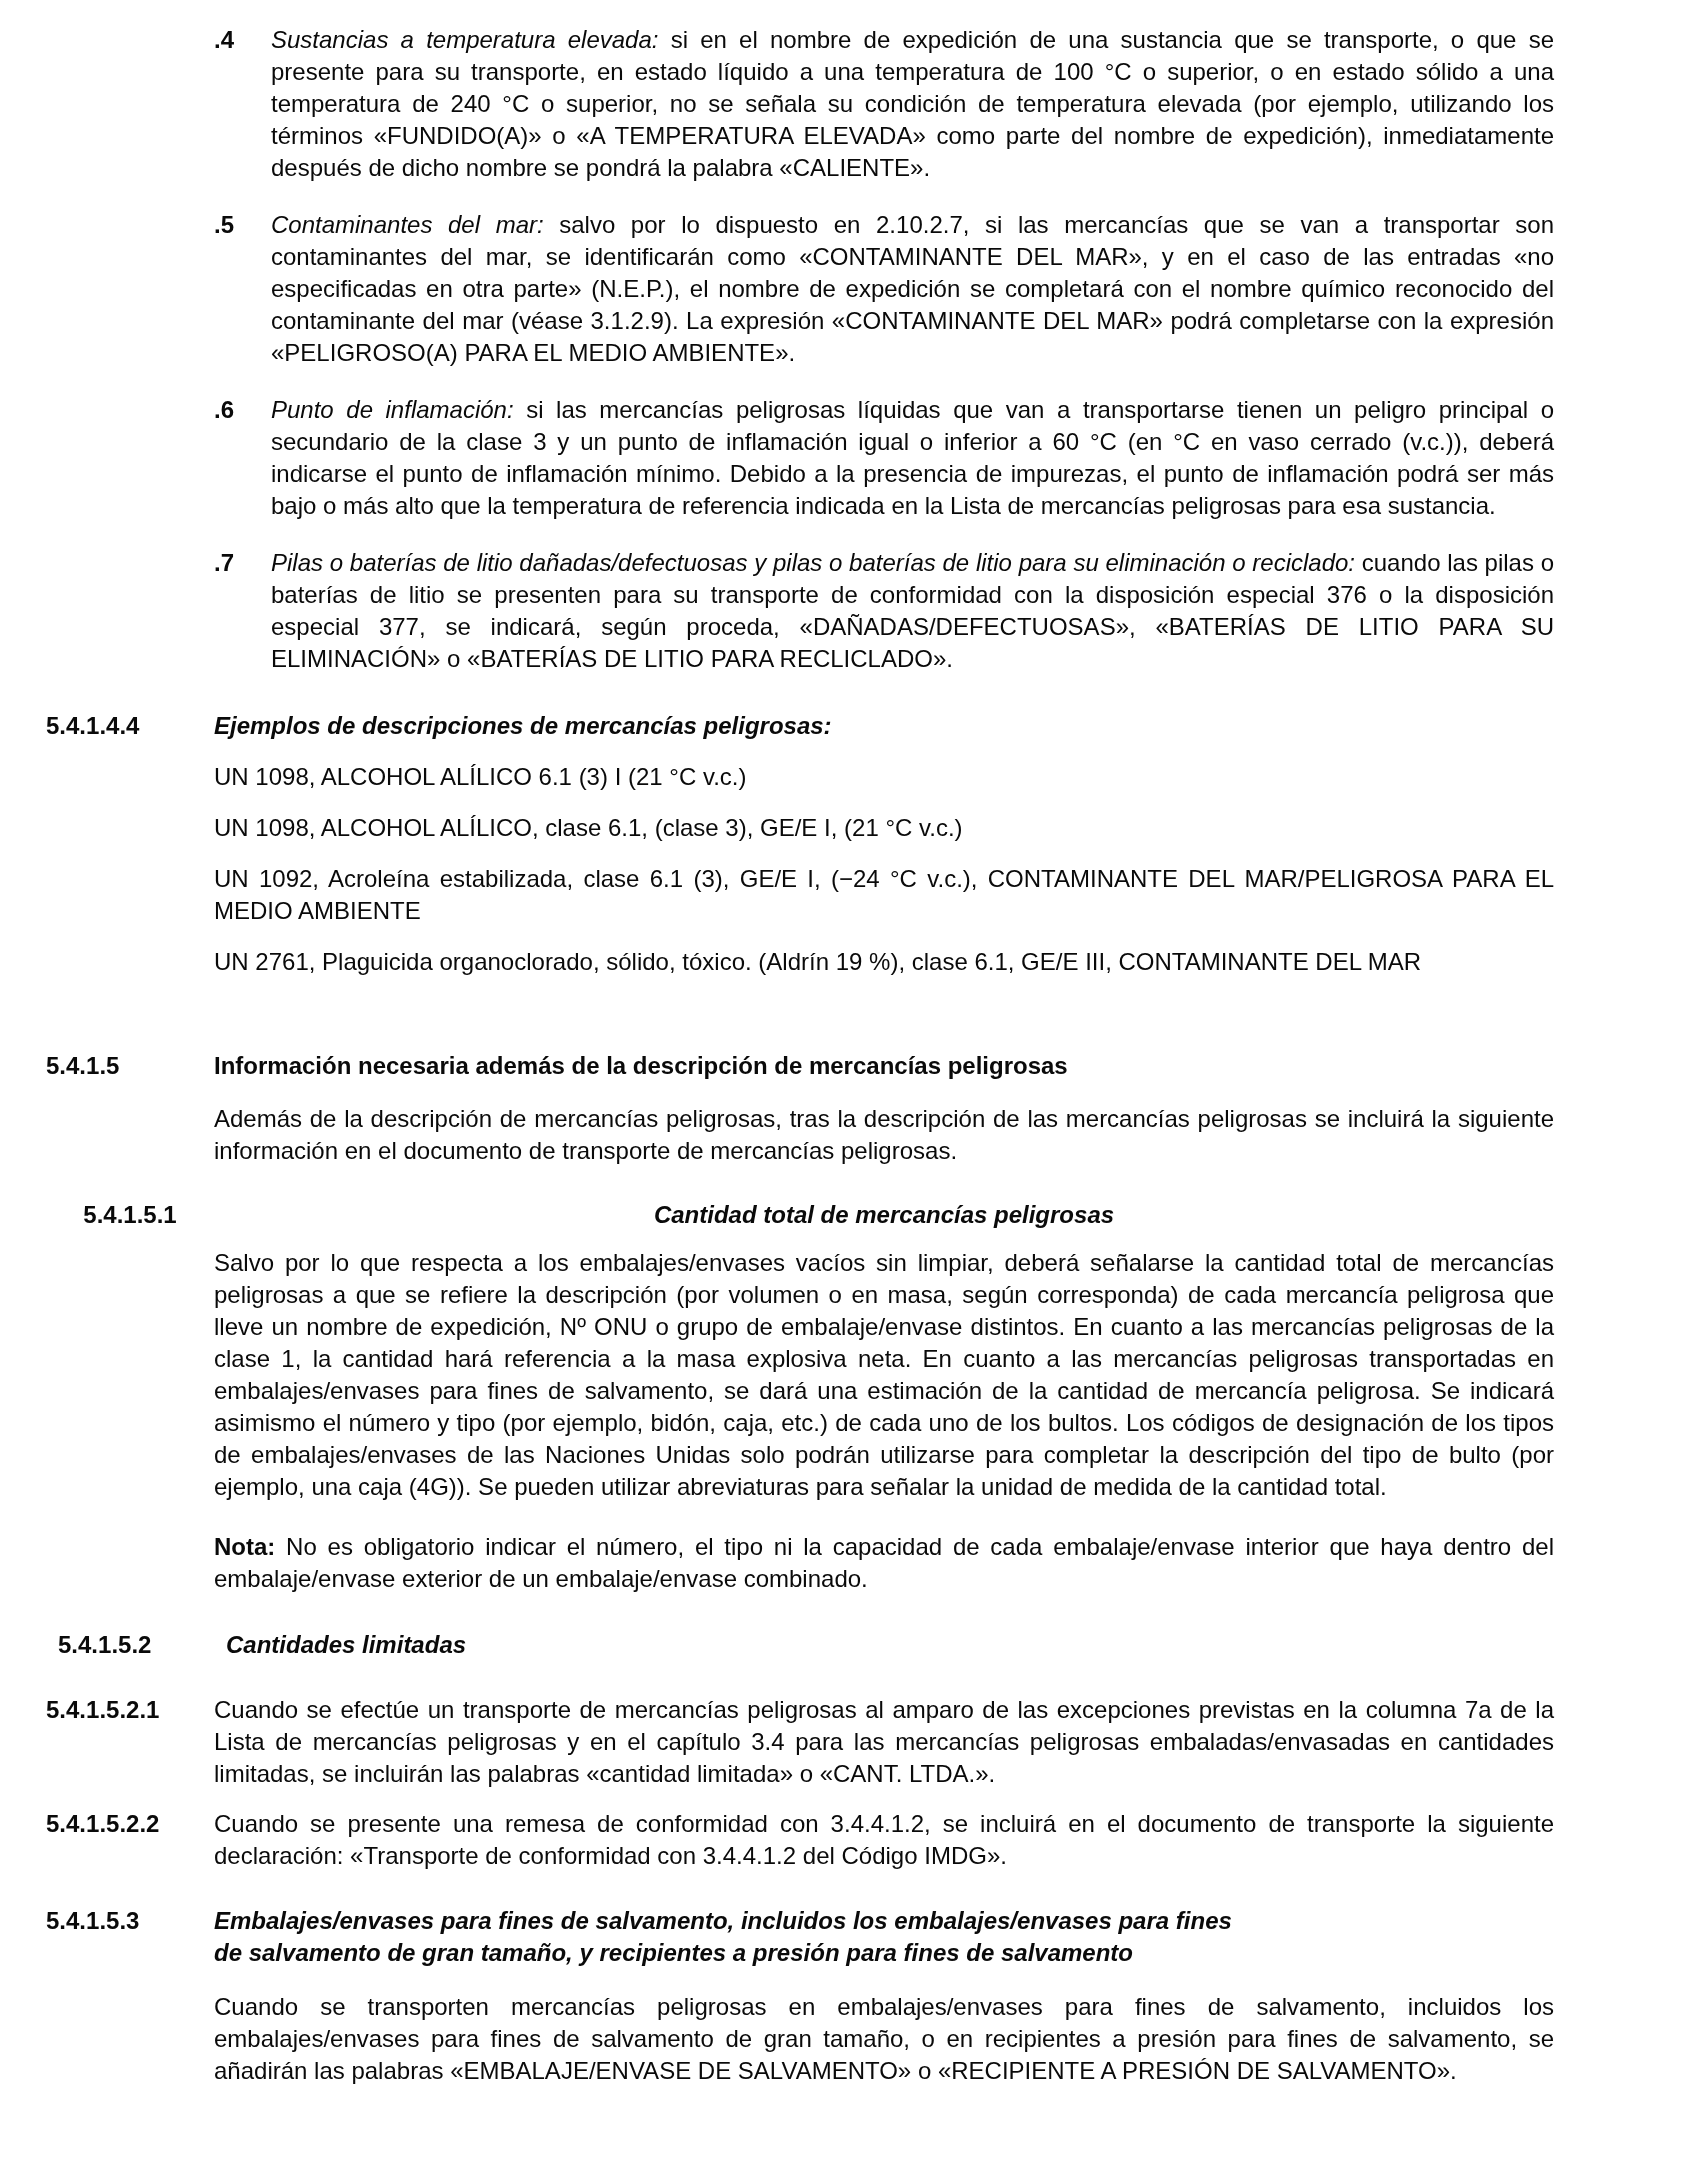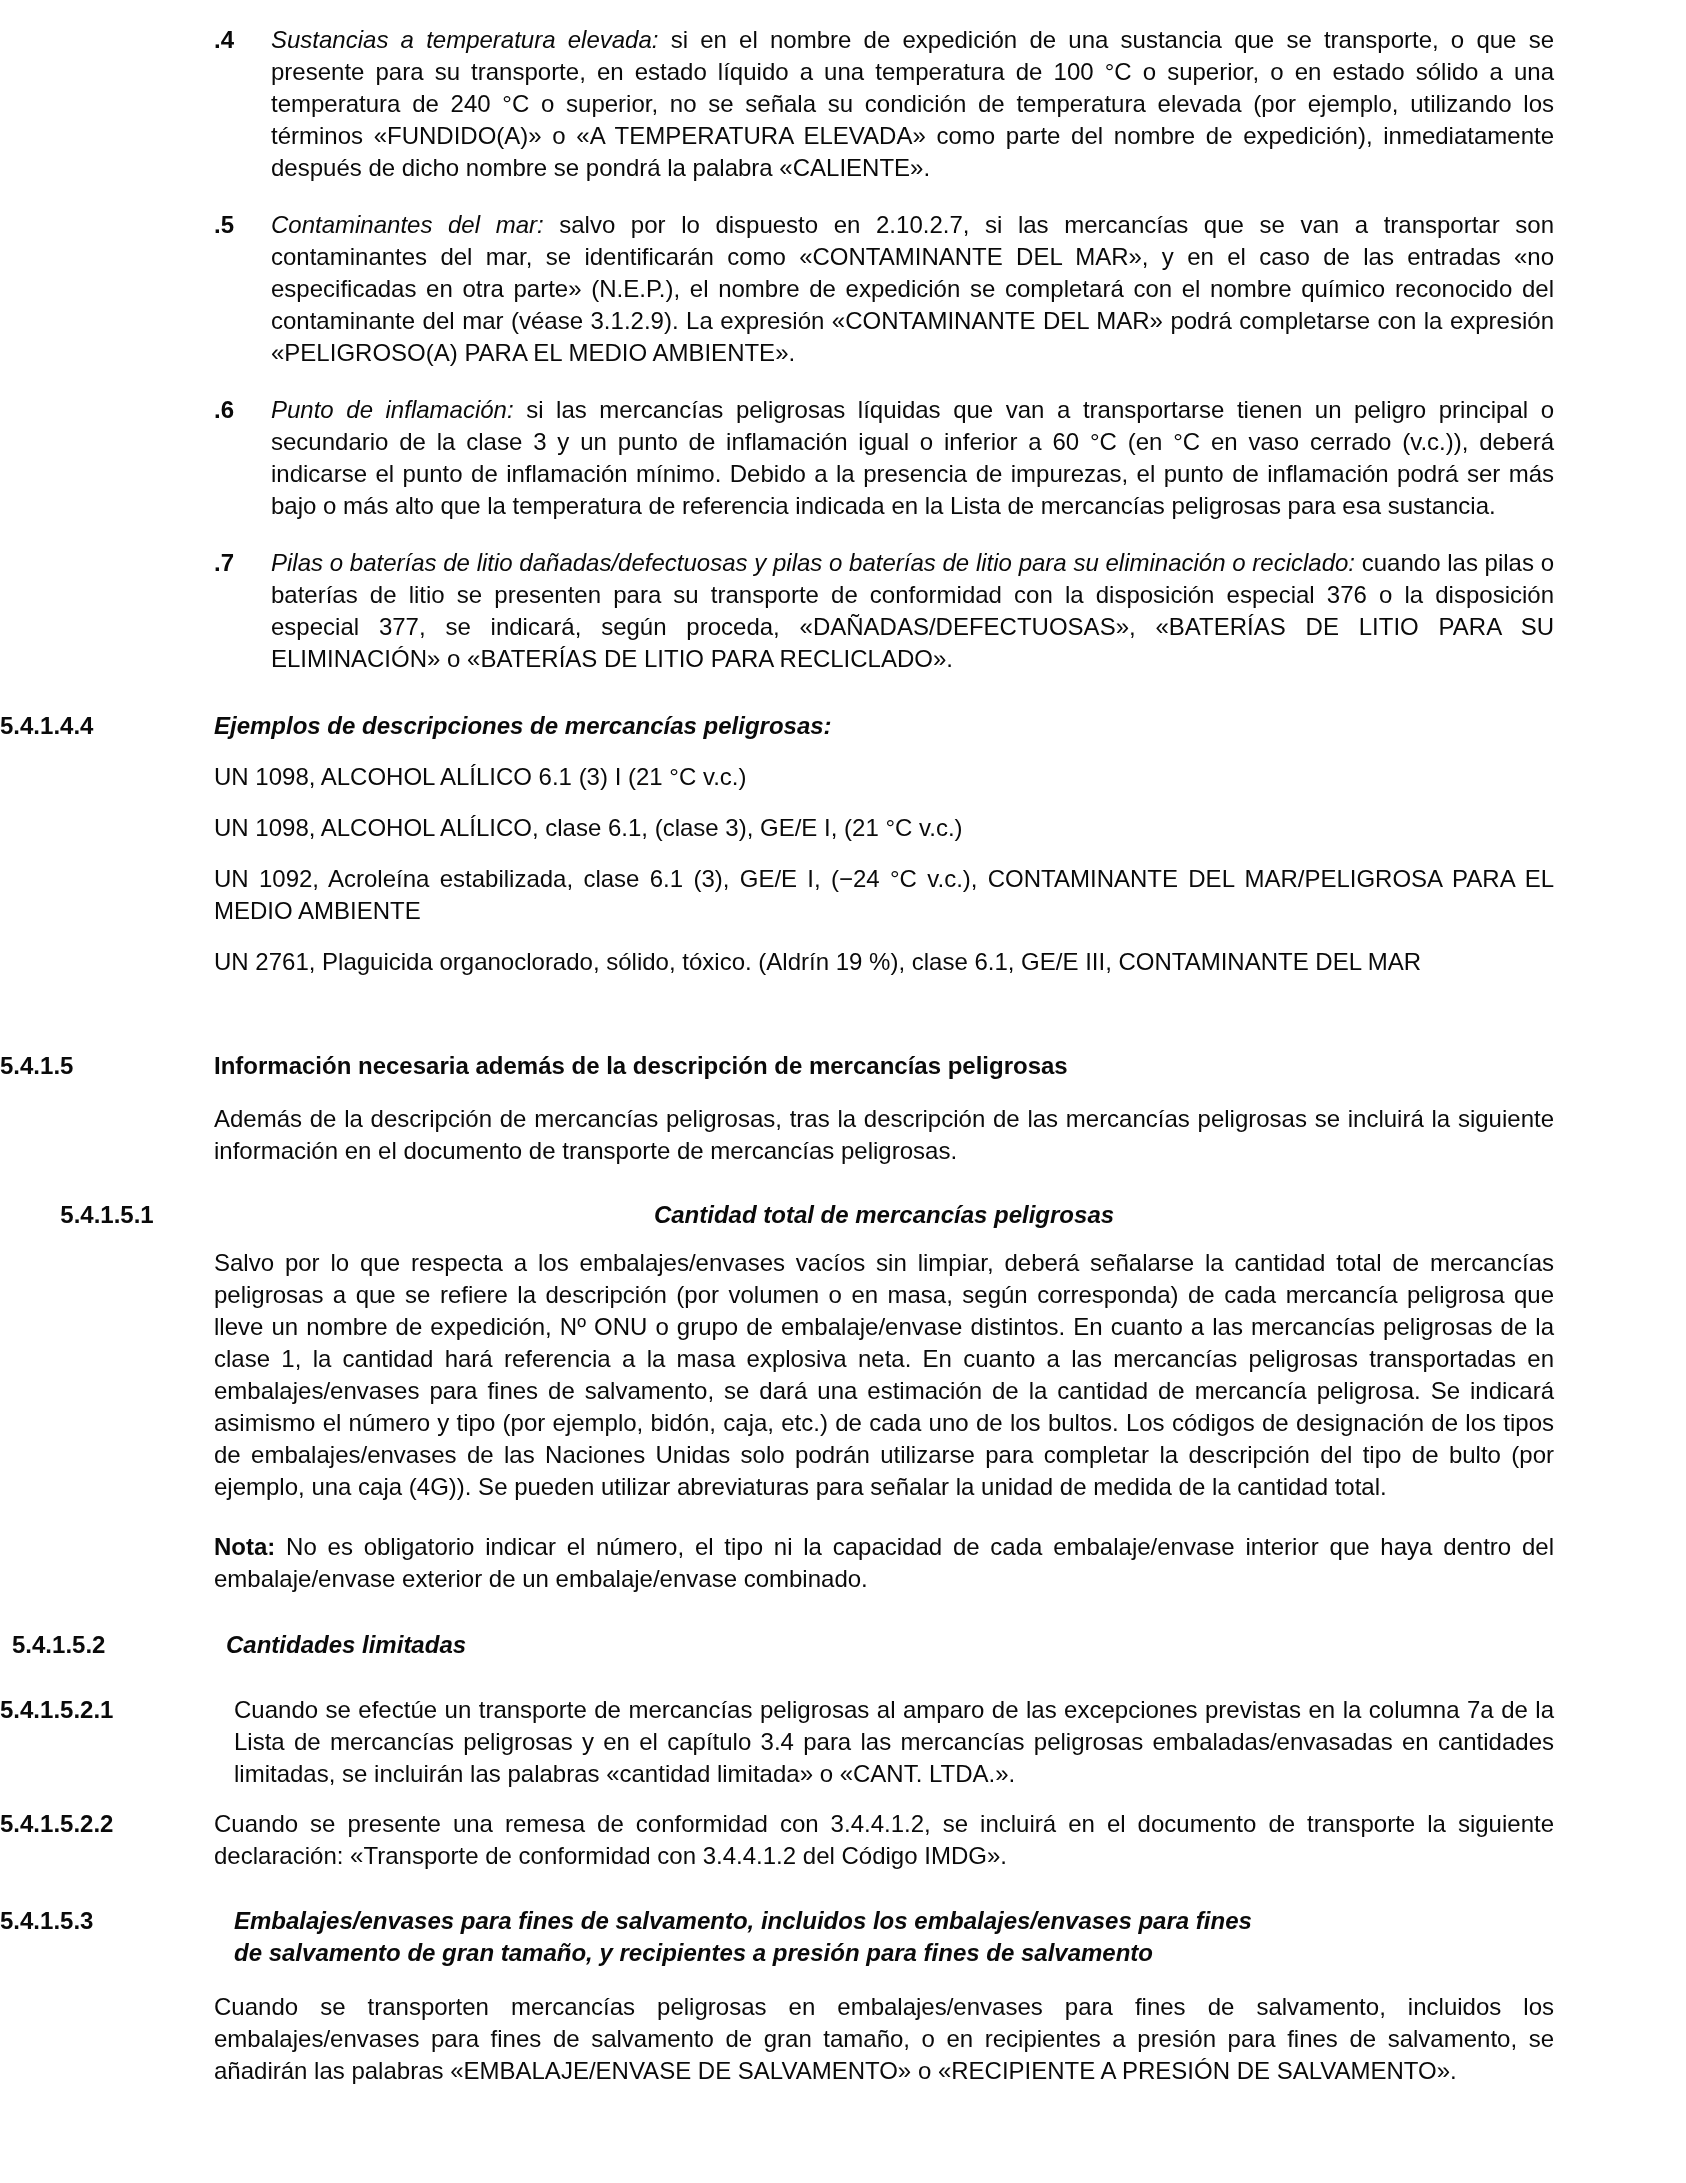--- a/index.html
+++ b/index.html
@@ -14,20 +14,21 @@
   .page {
     width: 1686px;
     height: 2183px;
     padding: 24px 132px 0 0;
     overflow: hidden;
     background: #ffffff;
   }
   .row { display: flex; align-items: flex-start; }
   .num {
     flex: 0 0 214px;
+    padding-left: 46px;
     font-size: 24px;
     line-height: 32px;
     font-weight: 700;
     white-space: nowrap;
   }
   .marker {
     flex: 0 0 57px;
     font-size: 24px;
     line-height: 32px;
     font-weight: 700;
@@ -36,21 +37,21 @@
     flex: 1 1 auto;
     font-size: 24px;
     line-height: 32px;
   }
   .just { text-align: justify; }
   .it { font-style: italic; }
   .bold { font-weight: 700; }
   
   .mt20 { margin-top: 16px; } .mt23 { margin-top: 18px; } .mt24 { margin-top: 19px; }
   .mt27 { margin-top: 21.4px; } .mt32 { margin-top: 25px; } .mt35 { margin-top: 28px; }
-  .mt40 { margin-top: 32px; text-align: center; } .mt42 { margin-top: 33px; gap: 20px; } .mt43 { margin-top: 34px; margin-left: 12px; }
+  .mt40 { margin-top: 32px; text-align: center; } .mt42 { margin-top: 33px; } .mt43 { margin-top: 34px; margin-left: 12px; }
   .mt44 { margin-top: 35px; } .mt60 { margin-top: 72px; }
 </style>
 </head>
 <body>
 
 <div class="page">
 
   <div class="row">
     <div class="num"></div>
     <div class="marker">.4</div>

